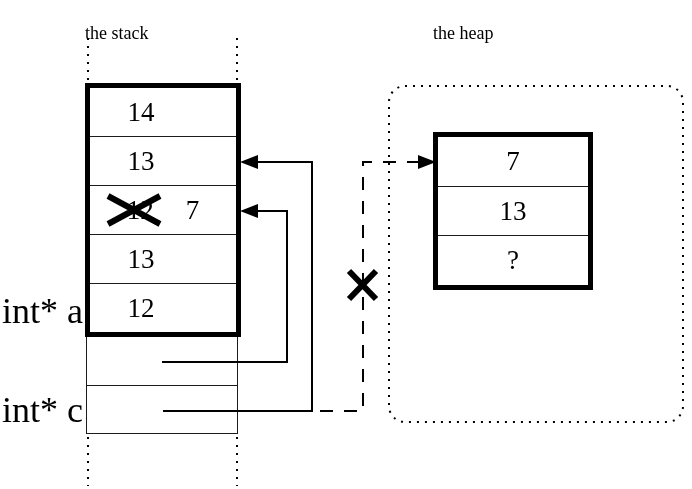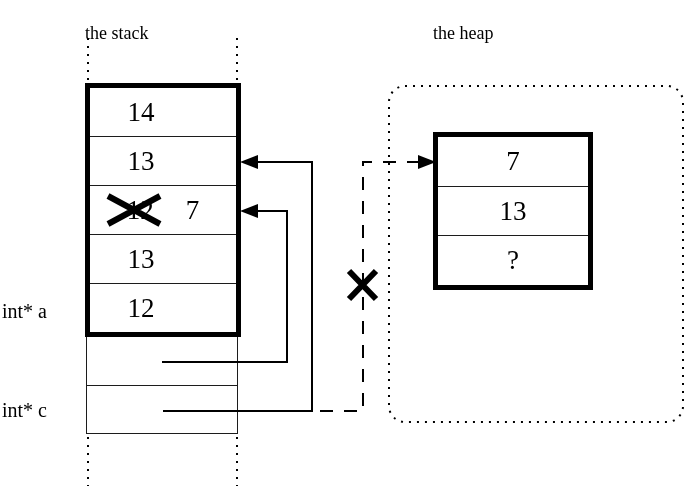--- a/index.html
+++ b/index.html
@@ -22,21 +22,21 @@
     font-size: 18px;
     line-height: 30px;
     white-space: nowrap;
   }
   .title-stack { left: 85px;  width: 156px; }
   .title-heap  { left: 433px; width: 160px; }
 
   .varlabel {
     position: absolute;
     left: 2px;
-    font-size: 20px;
+    font-size: 36px;
     line-height: 28px;
     white-space: nowrap;
   }
   .varlabel-a { top: 297px; }
   .varlabel-b { top: 348px; }
   .varlabel-c { top: 396px; text-align: right; }
 
   .membox {
     position: absolute;
     box-sizing: border-box;

